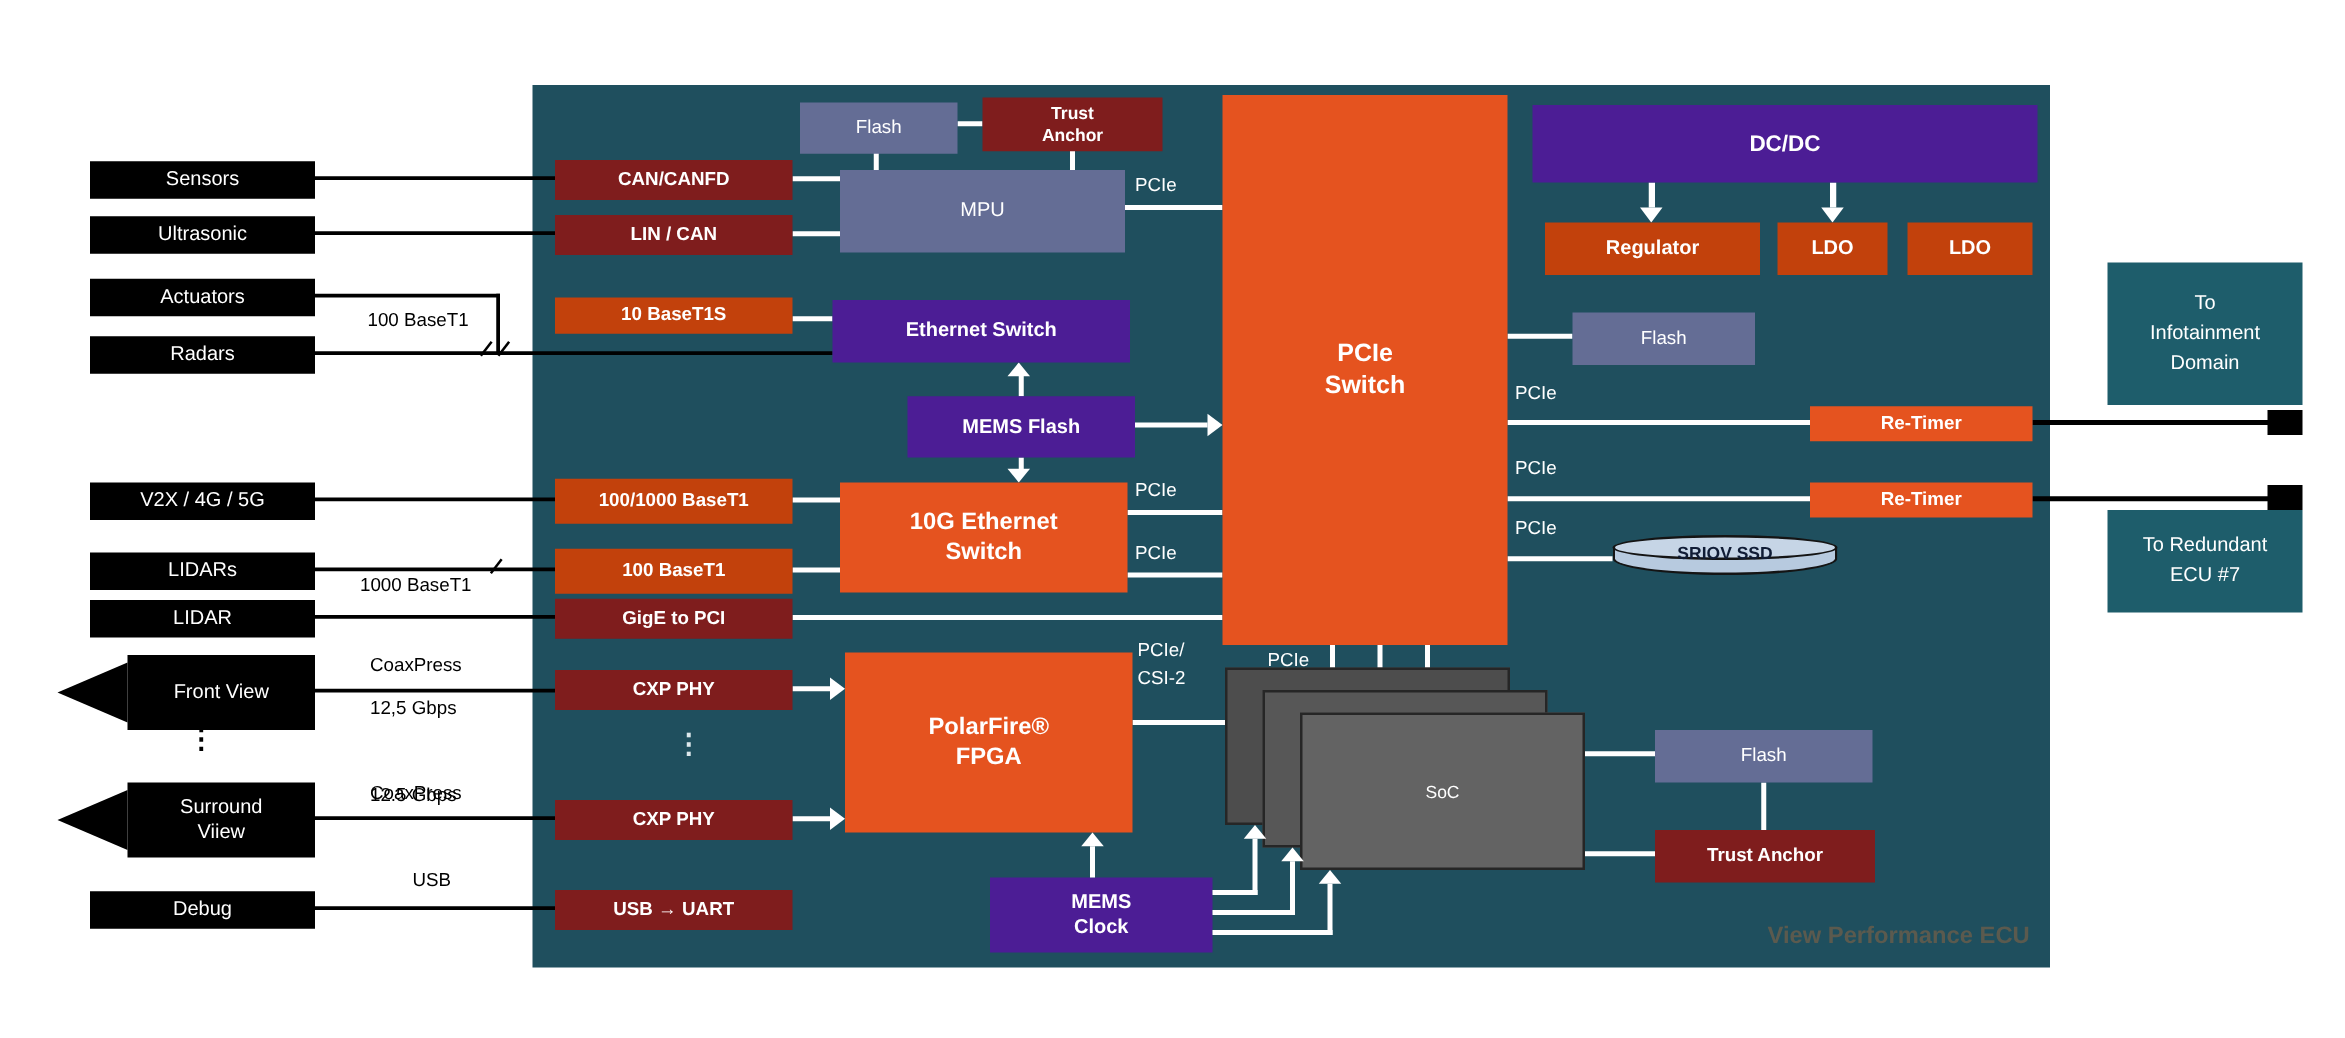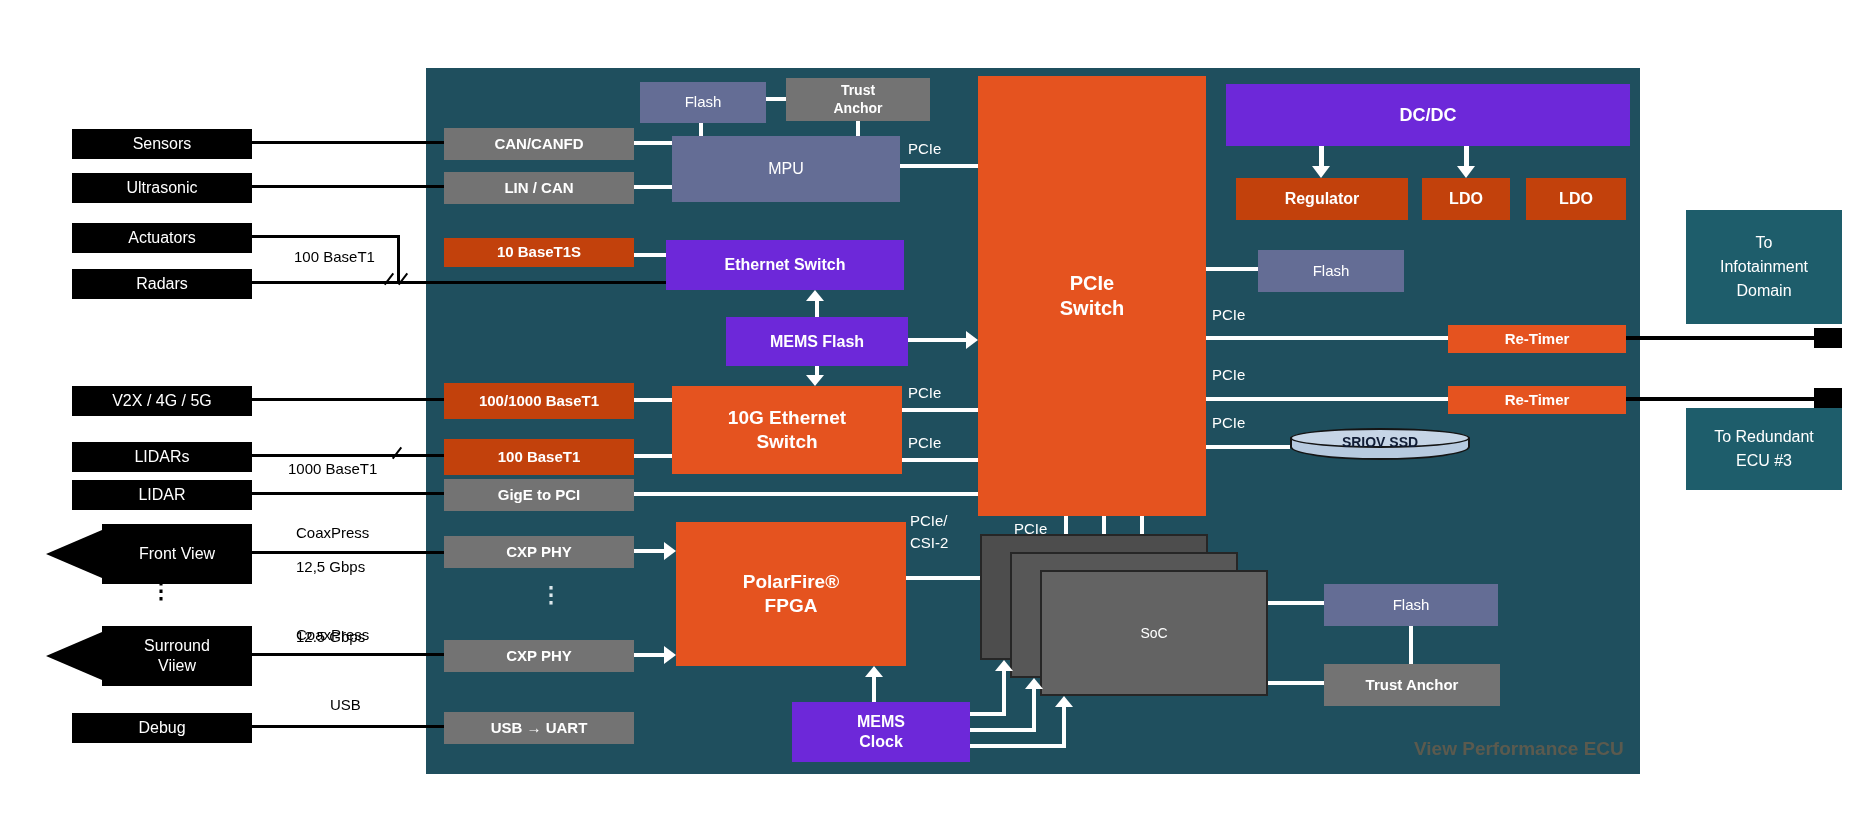--- a/index.html
+++ b/index.html
@@ -2,24 +2,24 @@
 <html><head>
 <meta charset="utf-8">
 <style>
   *{margin:0;padding:0;box-sizing:border-box}
   html,body{background:#fff}
   body{width:1876px;height:830px;position:relative;overflow:hidden;
        font-family:"Liberation Sans",sans-serif;color:#000}
   .panel{position:absolute;background:#1F4F5E}
   .box{position:absolute;display:flex;flex-direction:column;align-items:center;justify-content:center;
        text-align:center;color:#fff;font-weight:700;font-size:15px;line-height:1.25}
-  .teal{background:#737373}
+  .teal{background:#7f1d1d}
   .navy{background:#c2410c}
   .slate{background:#646D95;font-weight:400}
-  .green{background:#6d28d9}
+  .green{background:#4c1d95}
   .orange{background:#E5531F}
   .blk{background:#000;font-weight:400;font-size:16px}
   .ext{background:#1E5D6B;font-weight:400;font-size:16px;line-height:1.5}
   .wl{position:absolute;background:#fff}
   .bl{position:absolute;background:#000}
   .arr{position:absolute;width:0;height:0}
   .lab{position:absolute;color:#000;font-size:15px;white-space:nowrap}
   .wlab{position:absolute;color:#fff;font-size:15px;white-space:nowrap}
   .slash{position:absolute;width:2px;height:14px;background:#000;transform:rotate(38deg)}
   .f14{font-size:14px}.f16{font-size:16px}.f17{font-size:14px}.f18{font-size:18px}
@@ -185,21 +185,21 @@
 <div class="box slate" style="left:1324px;top:584px;width:174px;height:42px">Flash</div>
 <div class="box teal" style="left:1324px;top:664px;width:176px;height:42px">Trust Anchor</div>
 
 <div class="box ext" style="left:1686px;top:210px;width:156px;height:114px">
   <span>To</span>
   <span>Infotainment</span>
   <span>Domain</span>
 </div>
 <div class="box ext" style="left:1686px;top:408px;width:156px;height:82px">
   <span>To Redundant</span>
-  <span>ECU #3</span>
+  <span>ECU #7</span>
 </div>
 <div class="bl" style="left:1814px;top:328px;width:28px;height:20px"></div>
 <div class="bl" style="left:1814px;top:388px;width:28px;height:20px"></div>
 
 <div class="lab" style="left:294px;top:248px">100 BaseT1</div>
 <div class="lab" style="left:288px;top:460px">1000 BaseT1</div>
 <div class="lab" style="left:296px;top:524px">CoaxPress</div>
 <div class="lab" style="left:296px;top:558px">12,5 Gbps</div>
 <div class="lab" style="left:296px;top:626px">CoaxPress</div>
 <div class="lab" style="left:296px;top:628px">12.5 Gbps</div>

